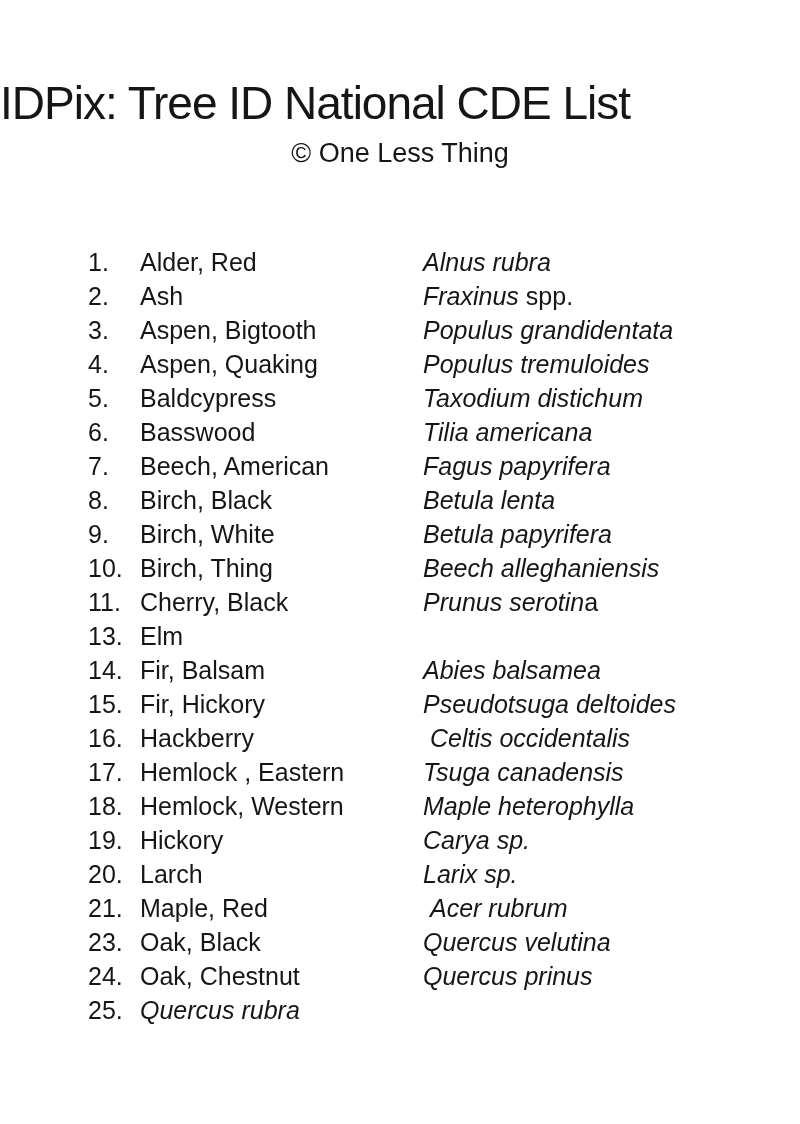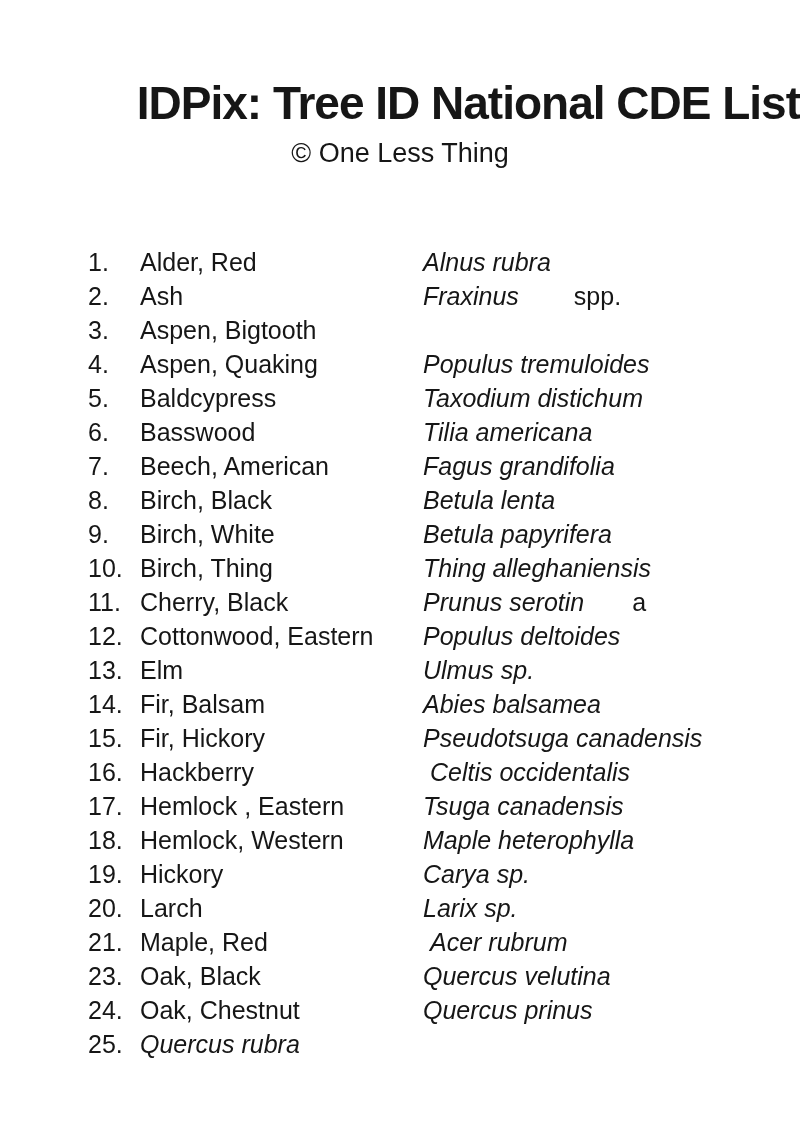--- a/index.html
+++ b/index.html
@@ -16,23 +16,23 @@
   }
   .page {
     width: 800px;
     height: 1124px;
     position: relative;
   }
   .title {
     margin: 80px 0 0 0;
     font-size: 46px;
     line-height: 46px;
-    font-weight: 700;
+    font-weight: 400;
     letter-spacing: -1px;
-    text-align: right;
+    text-align: left;
     white-space: nowrap;
   }
   .copyright {
     margin: 14px 0 0 0;
     font-size: 27px;
     line-height: 27px;
     font-weight: 400;
     text-align: center;
   }
   .tree-list {
@@ -56,21 +56,20 @@
     flex: 0 0 283px;
   }
   .sci {
     flex: 1 1 auto;
   }
   .sci .sci-i {
     font-style: italic;
   }
   .sci .sci-r {
     font-style: normal;
-    margin-left: 48px;
   }
 </style>
 </head>
 <body>
 
 <div class="page">
   <h1 class="title">IDPix: Tree ID National CDE List</h1>
   <div class="copyright">© One Less Thing</div>
 
   <ol class="tree-list">
@@ -82,20 +81,21 @@
 
   <li class="row">
     <span class="num">2.</span>
     <span class="common">Ash</span>
     <span class="sci"><span class="sci-i">Fraxinus</span><span class="sci-r"> spp.</span></span>
   </li>
 
   <li class="row">
     <span class="num">3.</span>
     <span class="common">Aspen, Bigtooth</span>
+    <span class="sci"><span class="sci-i">Populus grandidentata</span><span class="sci-r"></span></span>
   </li>
 
   <li class="row">
     <span class="num">4.</span>
     <span class="common">Aspen, Quaking</span>
     <span class="sci"><span class="sci-i">Populus tremuloides</span><span class="sci-r"></span></span>
   </li>
 
   <li class="row">
     <span class="num">5.</span>
@@ -105,69 +105,63 @@
 
   <li class="row">
     <span class="num">6.</span>
     <span class="common">Basswood</span>
     <span class="sci"><span class="sci-i">Tilia americana</span><span class="sci-r"></span></span>
   </li>
 
   <li class="row">
     <span class="num">7.</span>
     <span class="common">Beech, American</span>
-    <span class="sci"><span class="sci-i">Fagus grandifolia</span><span class="sci-r"></span></span>
+    <span class="sci"><span class="sci-i">Fagus papyrifera</span><span class="sci-r"></span></span>
   </li>
 
   <li class="row">
     <span class="num">8.</span>
     <span class="common">Birch, Black</span>
     <span class="sci"><span class="sci-i">Betula lenta</span><span class="sci-r"></span></span>
   </li>
 
   <li class="row">
     <span class="num">9.</span>
     <span class="common">Birch, White</span>
     <span class="sci"><span class="sci-i">Betula papyrifera</span><span class="sci-r"></span></span>
   </li>
 
   <li class="row">
     <span class="num">10.</span>
     <span class="common">Birch, Thing</span>
-    <span class="sci"><span class="sci-i">Thing alleghaniensis</span><span class="sci-r"></span></span>
+    <span class="sci"><span class="sci-i">Beech alleghaniensis</span><span class="sci-r"></span></span>
   </li>
 
   <li class="row">
     <span class="num">11.</span>
     <span class="common">Cherry, Black</span>
     <span class="sci"><span class="sci-i">Prunus serotin</span><span class="sci-r">a</span></span>
   </li>
 
-  <li class="row">
-    <span class="num">12.</span>
-    <span class="common">Cottonwood, Eastern</span>
-    <span class="sci"><span class="sci-i">Populus deltoides</span><span class="sci-r"></span></span>
-  </li>
 
   <li class="row">
     <span class="num">13.</span>
     <span class="common">Elm</span>
-    <span class="sci"><span class="sci-i">Ulmus sp.</span><span class="sci-r"></span></span>
   </li>
 
   <li class="row">
     <span class="num">14.</span>
     <span class="common">Fir, Balsam</span>
     <span class="sci"><span class="sci-i">Abies balsamea</span><span class="sci-r"></span></span>
   </li>
 
   <li class="row">
     <span class="num">15.</span>
     <span class="common">Fir, Hickory</span>
-    <span class="sci"><span class="sci-i">Pseudotsuga canadensis</span><span class="sci-r"></span></span>
+    <span class="sci"><span class="sci-i">Pseudotsuga deltoides</span><span class="sci-r"></span></span>
   </li>
 
   <li class="row">
     <span class="num">16.</span>
     <span class="common">Hackberry</span>
     <span class="sci"><span class="sci-i"> Celtis occidentalis</span><span class="sci-r"></span></span>
   </li>
 
   <li class="row">
     <span class="num">17.</span>

